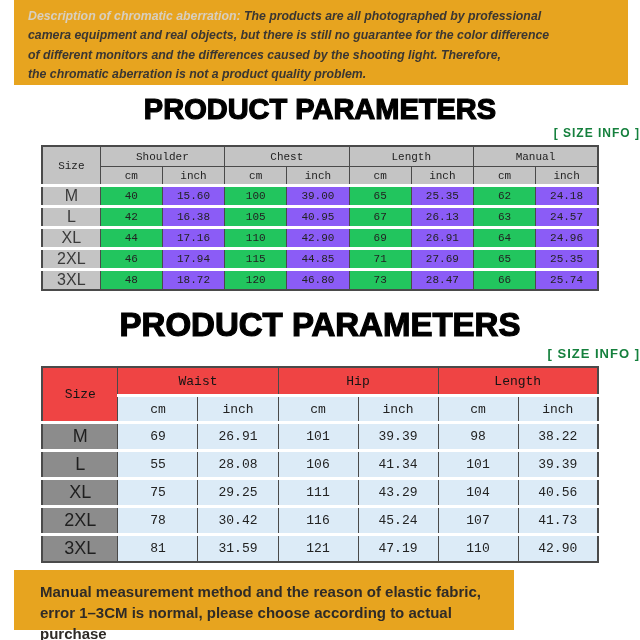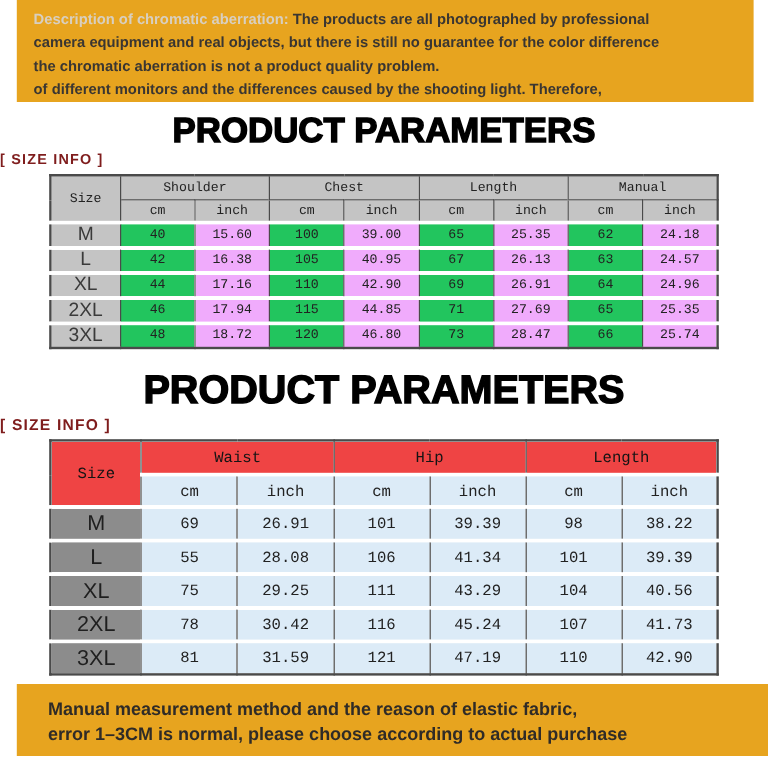--- a/index.html
+++ b/index.html
@@ -15,47 +15,48 @@
     width:614px;
     box-sizing:border-box;
     color:#3A3632;
   }
   .banner-top{
     height:85px;
     padding:7px 8px 0 14px;
     font-size:12.3px;
     font-weight:bold;
     line-height:19.4px;
+    font-style:italic;
   }
   .banner-top .hl{color:#D8CFC0;}
   .banner-bottom{
     margin-top:7px;
     height:60px;
-    width:627px;
+    width:500px;
     padding:11px 0 0 26px;
     font-size:15px;
     font-weight:bold;
     line-height:21px;
     color:#2F2B27;
   }
   
   .big-title{
     text-align:center;
     font-weight:bold;
     color:#000;
     -webkit-text-stroke:1.2px #000;
     letter-spacing:0;
     line-height:1.05;
   }
   .title1{font-size:29px;margin-top:9px;}
   .title2{font-size:33px;margin-top:17px;}
   .subtitle{
-    text-align:left;
-    font-weight:bold;
-    color:#7f1d1d;
+    text-align:right;
+    font-weight:bold;
+    color:#15803d;
     letter-spacing:1px;
   }
   .subtitle1{font-size:12px;margin-top:2px;}
   .subtitle2{font-size:13px;margin-top:3px;}
   
   table{
     border-collapse:collapse;
     margin:5px auto 0 auto;
     width:558px;
     table-layout:fixed;
@@ -70,21 +71,21 @@
     padding:0;
     font-weight:normal;
     overflow:hidden;
   }
   
   .t1 thead th{background:#C4C4C4;}
   .t1 thead tr.group-row th{height:19px;}
   .t1 thead tr.unit-row th{height:17px;border-top:1px solid #4A4A4A;}
   .t1 tbody td{height:18px;border-top:3px solid #ffffff;}
   .t1 td.cm-cell{background:#22c55e;}
-  .t1 td.inch-cell{background:#f0abfc;}
+  .t1 td.inch-cell{background:#8b5cf6;}
   .t1 td.size-cell{
     background:#C4C4C4;
     font-family:"Liberation Sans", sans-serif;
     font-size:16px;color:#3A3A3A;
   }
   
   .t2 thead tr.group-row th{background:#ef4444;height:26px;color:#141414;}
   .t2 thead tr.unit-row th{background:#DCEBF7;height:24px;border-top:3px solid #ffffff;}
   .t2 thead th.size-head{background:#8C8C8C;color:#141414;}
   .t2 tbody td{height:25px;border-top:3px solid #ffffff;}
@@ -94,22 +95,22 @@
     font-family:"Liberation Sans", sans-serif;
     font-size:18px;color:#1F1F1F;
   }
 </style>
 </head>
 <body>
 
 <div class="banner banner-top">
   <div><span class="hl">Description of chromatic aberration:</span><span> The products are all photographed by professional</span></div>
   <div>camera equipment and real objects, but there is still no guarantee for the color difference</div>
+  <div>of different monitors and the differences caused by the shooting light. Therefore,</div>
   <div>the chromatic aberration is not a product quality problem.</div>
-  <div>of different monitors and the differences caused by the shooting light. Therefore,</div>
 </div>
 
 <div>
   <div class="big-title title1">PRODUCT PARAMETERS</div>
   <div class="subtitle subtitle1">[ SIZE INFO ]</div>
   <table class="t1">
     <colgroup>
       <col style="width:58px">
       <col span="8" style="width:62px">
     </colgroup>

